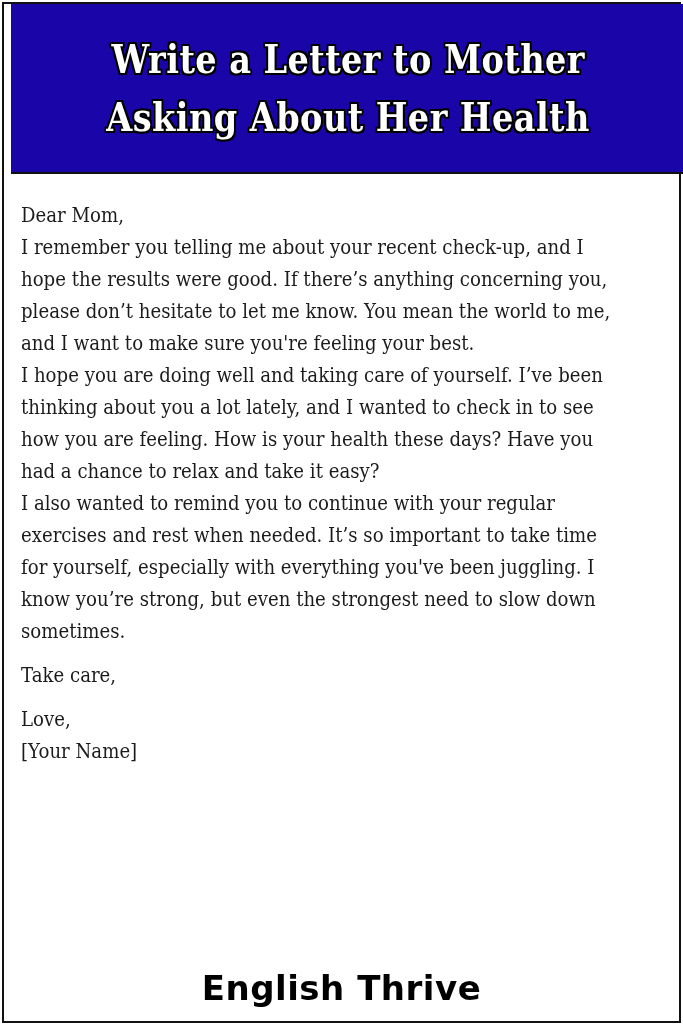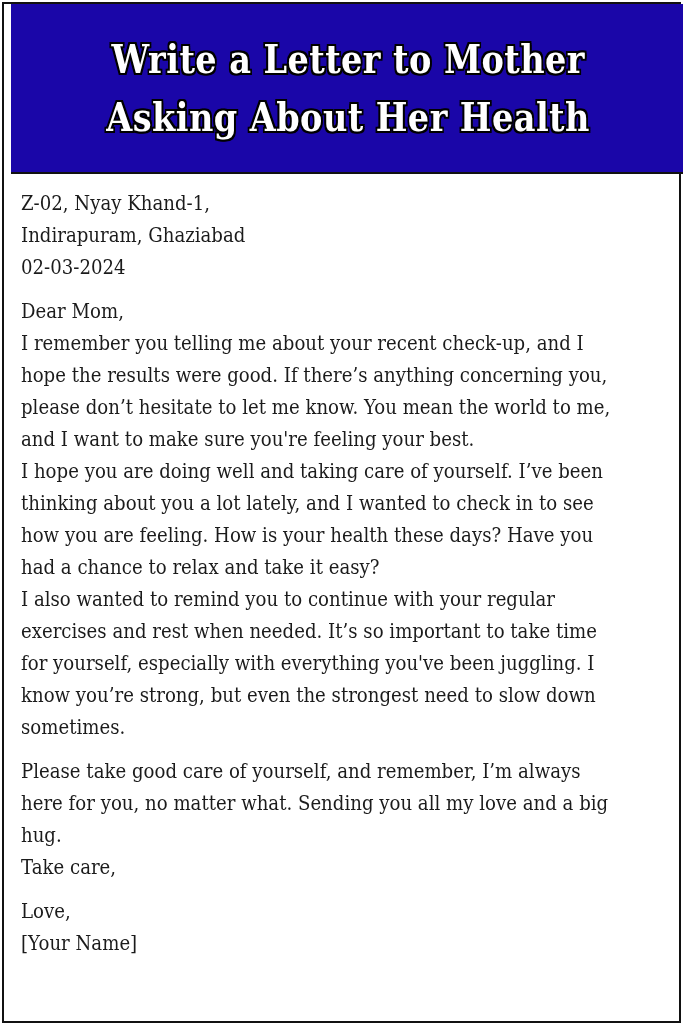--- a/index.html
+++ b/index.html
@@ -85,25 +85,20 @@
 </head>
 <body>
 
 <div class="frame">
   <div class="header">
     <div class="header-line">Write a Letter to Mother</div>
     <div class="header-line">Asking About Her Health</div>
   </div>
 
   <div class="content">
-    <div>
-      <span class="line">Z-02, Nyay Khand-1,</span>
-      <span class="line">Indirapuram, Ghaziabad</span>
-      <span class="line">02-03-2024</span>
-    </div>
 
     <div class="gap"></div>
 
     <span class="line">Dear Mom,</span>
 
     <div>
       <span class="line">I remember you telling me about your recent check-up, and I</span>
       <span class="line">hope the results were good. If there’s anything concerning you,</span>
       <span class="line">please don’t hesitate to let me know. You mean the world to me,</span>
       <span class="line">and I want to make sure you're feeling your best.</span>
@@ -119,27 +114,23 @@
     <div>
       <span class="line">I also wanted to remind you to continue with your regular</span>
       <span class="line">exercises and rest when needed. It’s so important to take time</span>
       <span class="line">for yourself, especially with everything you've been juggling. I</span>
       <span class="line">know you’re strong, but even the strongest need to slow down</span>
       <span class="line">sometimes.</span>
     </div>
 
     <div class="gap"></div>
 
-    <div>
-      <span class="line">Please take good care of yourself, and remember, I’m always</span>
-      <span class="line">here for you, no matter what. Sending you all my love and a big</span>
-      <span class="line">hug.</span>
-    </div>
 
     <span class="line">Take care,</span>
 
     <div class="gap"></div>
 
     <span class="line">Love,</span>
     <span class="line">[Your Name]</span>
   </div>
 
+  <div class="footer-brand">English Thrive</div>
 </div>
 
 </body></html>

